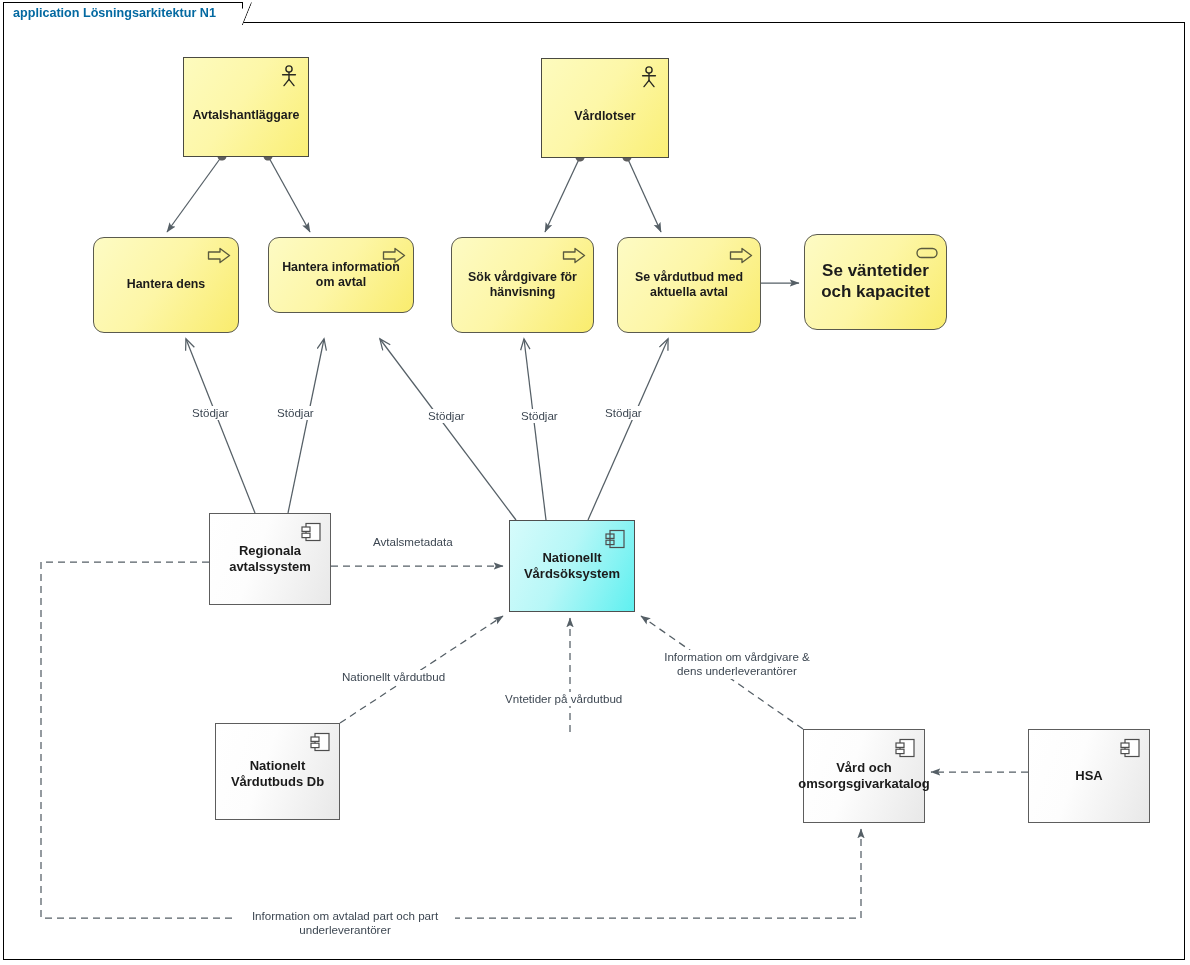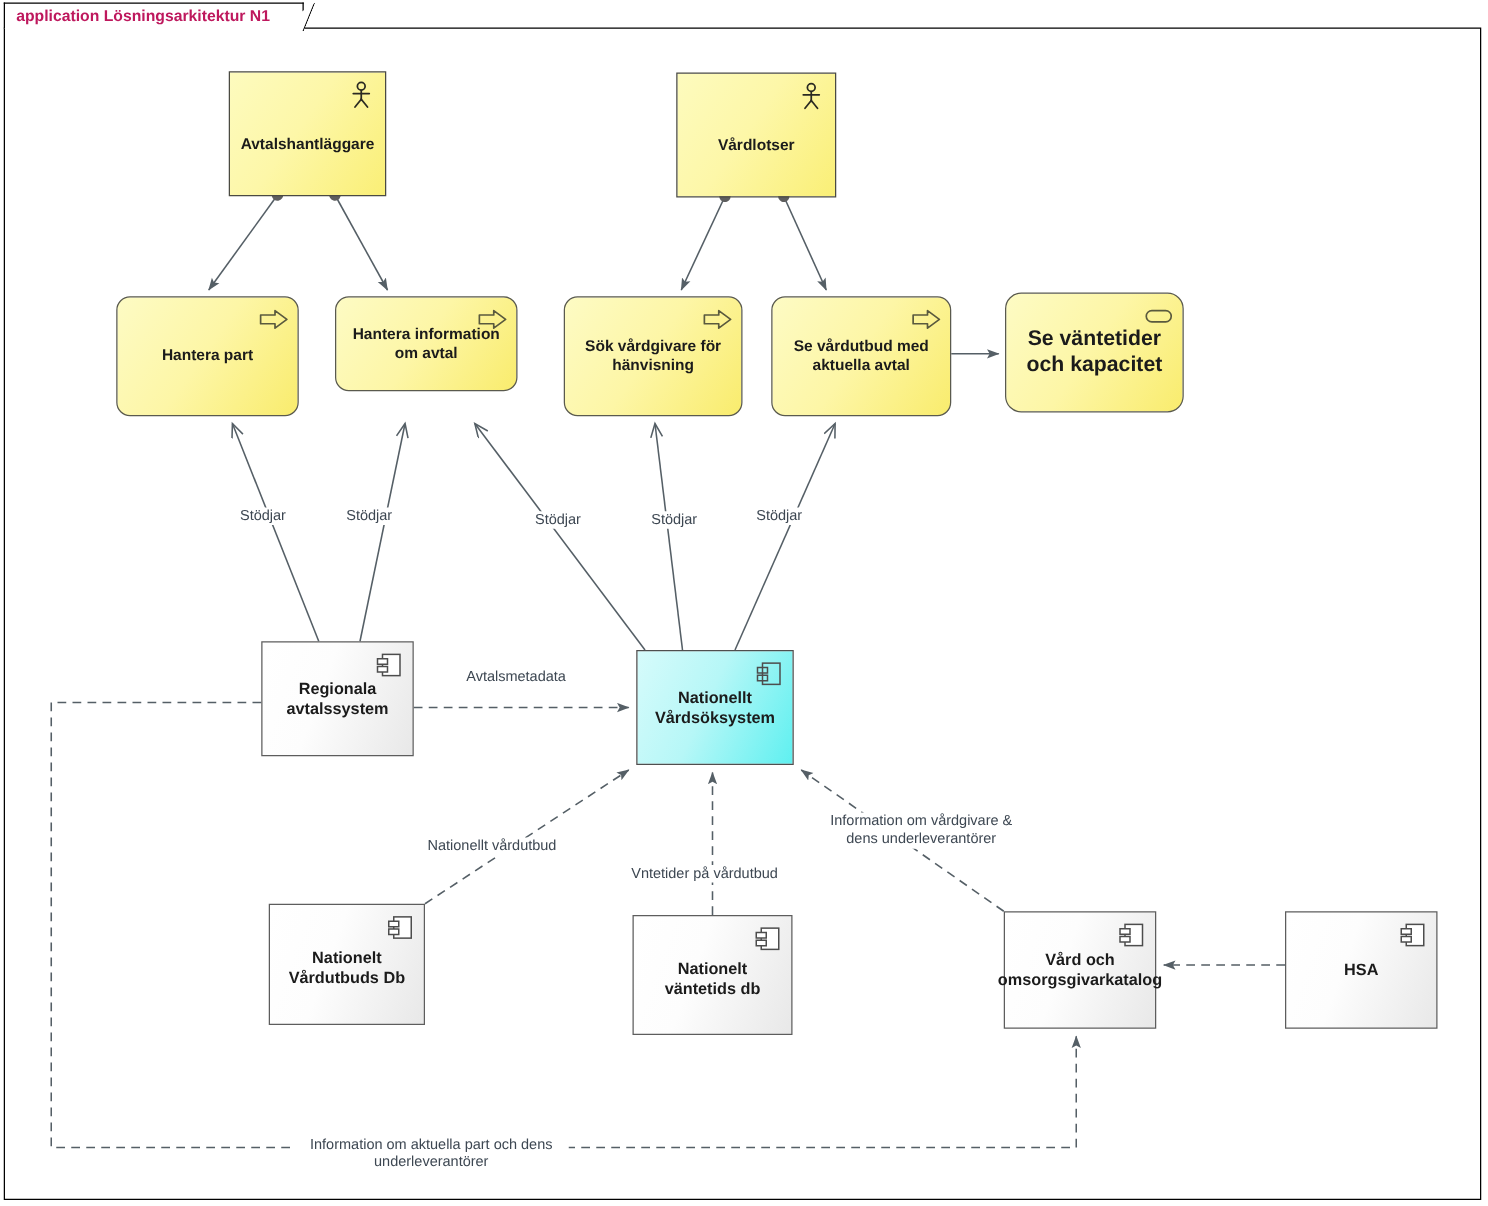--- a/index.html
+++ b/index.html
@@ -4,21 +4,21 @@
 <title>application Lösningsarkitektur N1</title>
 <style>
   html,body{margin:0;padding:0;background:#ffffff;}
   body{font-family:"Liberation Sans","DejaVu Sans",sans-serif;}
   #canvas{position:relative;width:1190px;height:965px;background:#ffffff;overflow:hidden;}
 
   
   #frame{position:absolute;left:3px;top:22px;width:1182px;height:938px;border:1.6px solid #000;box-sizing:border-box;background:transparent;}
   #title-tab{position:absolute;left:3px;top:2px;height:21px;box-sizing:border-box;
       border:1.6px solid #000;border-bottom:none;background:#fff;
-      padding:0 26px 0 9px;line-height:20px;font-size:12.6px;font-weight:bold;color:#be185d;white-space:nowrap;z-index:6;}
+      padding:0 26px 0 9px;line-height:20px;font-size:12.6px;font-weight:bold;color:#0369a1;white-space:nowrap;z-index:6;}
   #title-tab:after{content:"";position:absolute;right:-1px;top:-1px;width:24px;height:23px;background:#fff;
       border-right:1.6px solid #000;
       -webkit-clip-path:polygon(100% 0,100% 100%,0 100%);clip-path:polygon(100% 0,100% 100%,0 100%);
       transform:skewX(-22deg);transform-origin:bottom left;border-bottom:none;}
   
   #tab-mask{position:absolute;left:4px;top:20px;width:225px;height:4px;background:#fff;z-index:5;}
 
   
   #edges{position:absolute;left:0;top:0;width:1190px;height:965px;}
 
@@ -165,21 +165,21 @@
     </span>
     <span class="lbl">Vårdlotser</span>
   </div>
 
   <div class="node process" style="left:93px;top:237px;width:146px;height:96px;">
     <span class="gicon">
       <svg viewBox="0 0 24 24" width="24" height="24" fill="none" stroke="#5a5a3e" stroke-width="1.35" stroke-linejoin="round">
         <path d="M1.5,8 L13,8 L13,4.5 L22.5,11.5 L13,18.5 L13,15 L1.5,15 Z"></path>
       </svg>
     </span>
-    <span class="lbl">Hantera part</span>
+    <span class="lbl">Hantera dens</span>
   </div>
 
   <div class="node process" style="left:244px;top:237px;width:146px;height:76px;margin-left:24px;">
     <span class="gicon">
       <svg viewBox="0 0 24 24" width="24" height="24" fill="none" stroke="#5a5a3e" stroke-width="1.35" stroke-linejoin="round">
         <path d="M1.5,8 L13,8 L13,4.5 L22.5,11.5 L13,18.5 L13,15 L1.5,15 Z"></path>
       </svg>
     </span>
     <span class="lbl">Hantera information om avtal</span>
   </div>
@@ -237,30 +237,20 @@
     <span class="gicon">
       <svg viewBox="0 0 24 24" width="24" height="24" fill="#ffffff" stroke="#4d4d4d" stroke-width="1.2">
         <rect x="7" y="3.5" width="14" height="17"></rect>
         <rect x="3" y="7" width="8" height="4.4"></rect>
         <rect x="3" y="13.2" width="8" height="4.4"></rect>
       </svg>
     </span>
     <span class="lbl">Nationelt Vårdutbuds Db</span>
   </div>
 
-  <div class="node component toplabel" style="left:506px;top:732px;width:128px;height:96px;">
-    <span class="gicon">
-      <svg viewBox="0 0 24 24" width="24" height="24" fill="#ffffff" stroke="#4d4d4d" stroke-width="1.2">
-        <rect x="7" y="3.5" width="14" height="17"></rect>
-        <rect x="3" y="7" width="8" height="4.4"></rect>
-        <rect x="3" y="13.2" width="8" height="4.4"></rect>
-      </svg>
-    </span>
-    <span class="lbl">Nationelt väntetids db</span>
-  </div>
 
   <div class="node component" style="left:803px;top:729px;width:122px;height:94px;">
     <span class="gicon">
       <svg viewBox="0 0 24 24" width="24" height="24" fill="#ffffff" stroke="#4d4d4d" stroke-width="1.2">
         <rect x="7" y="3.5" width="14" height="17"></rect>
         <rect x="3" y="7" width="8" height="4.4"></rect>
         <rect x="3" y="13.2" width="8" height="4.4"></rect>
       </svg>
     </span>
     <span class="lbl">Vård och omsorgsgivarkatalog</span>
@@ -281,15 +271,15 @@
   <div class="elabel" style="left:275px;top:406px;">Stödjar</div>
   <div class="elabel" style="left:426px;top:409px;">Stödjar</div>
   <div class="elabel" style="left:519px;top:409px;">Stödjar</div>
   <div class="elabel" style="left:603px;top:406px;">Stödjar</div>
 
   <div class="elabel" style="left:371px;top:535px;">Avtalsmetadata</div>
   <div class="elabel" style="left:340px;top:670px;">Nationellt vårdutbud</div>
   <div class="elabel" style="left:503px;top:692px;">Vntetider på vårdutbud</div>
 
   <div class="elabel two" style="left:655px;top:650px;width:160px;">Information om vårdgivare &amp; dens underleverantörer</div>
-  <div class="elabel two" style="left:235px;top:909px;width:216px;">Information om aktuella part och dens underleverantörer</div>
+  <div class="elabel two" style="left:235px;top:909px;width:216px;">Information om avtalad part och part underleverantörer</div>
 
 </div>
 
 </body></html>

